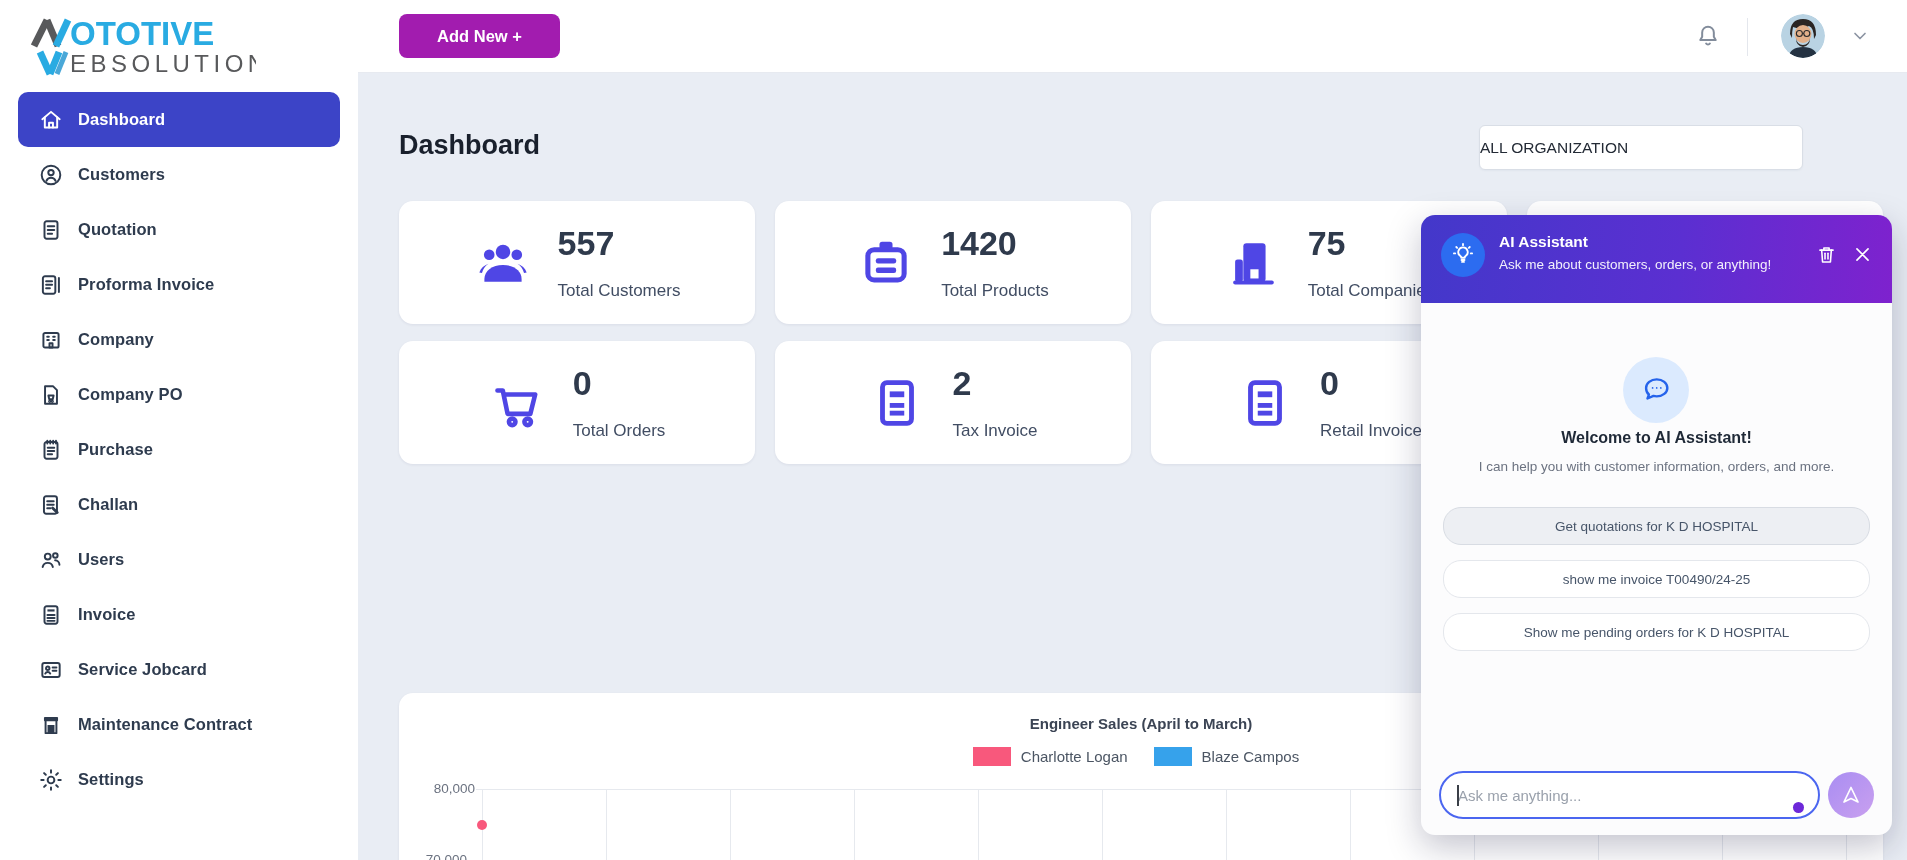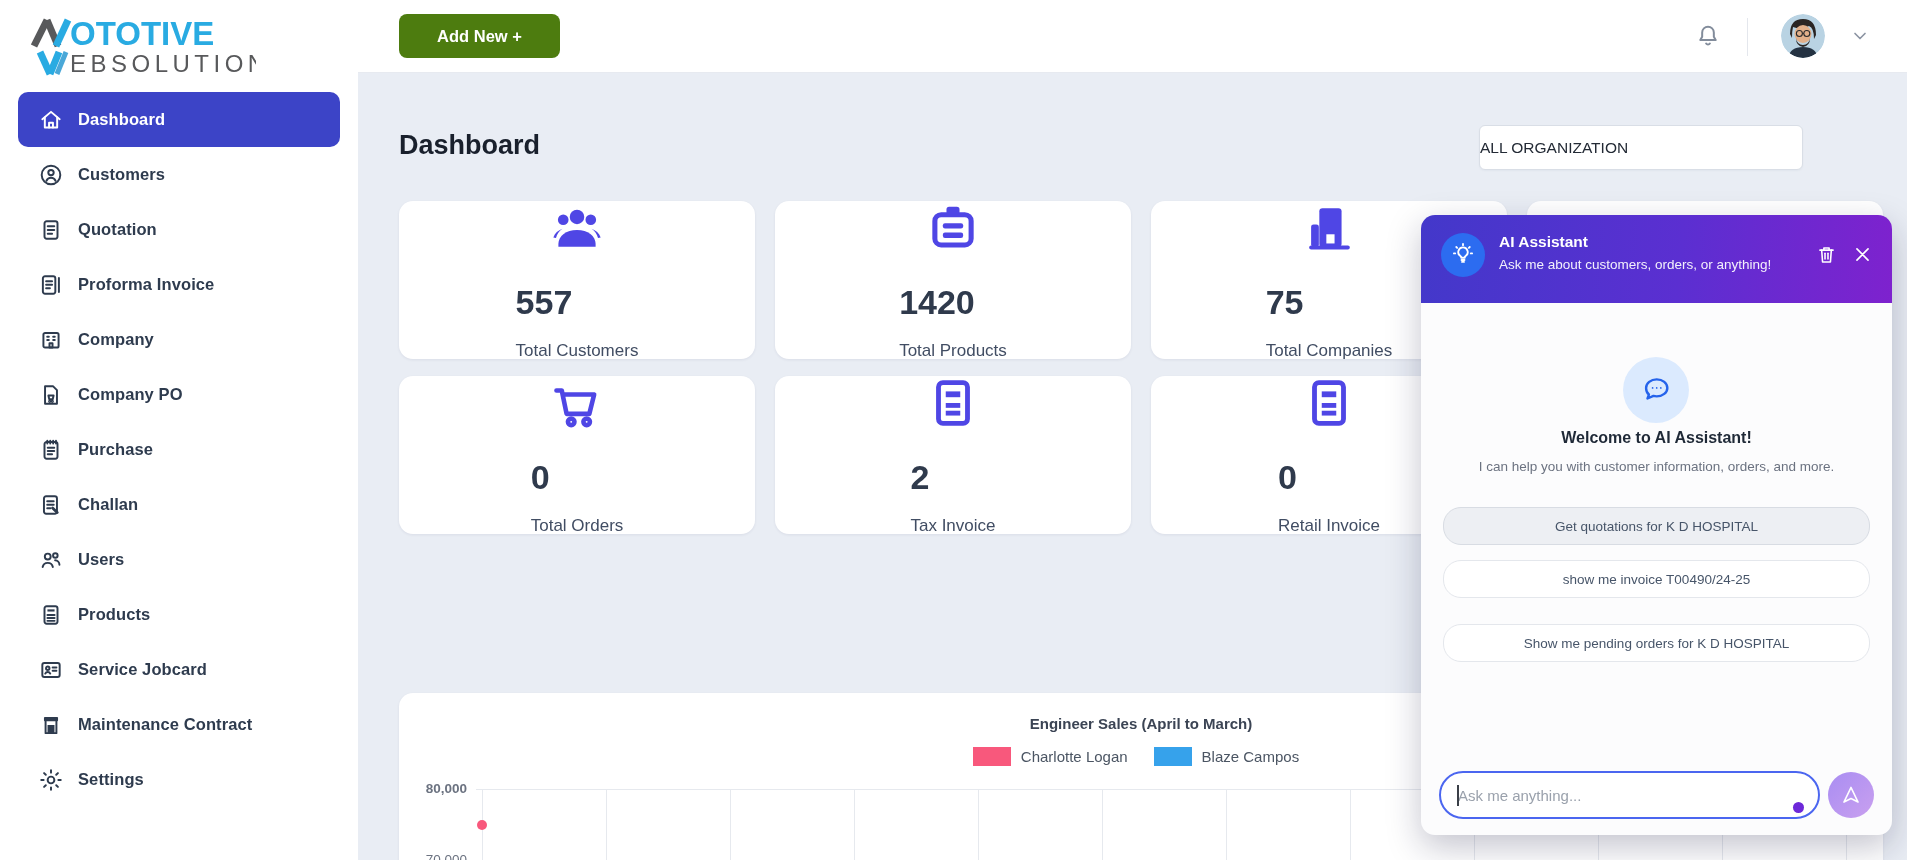--- a/index.html
+++ b/index.html
@@ -11,33 +11,33 @@
   .logo { position:absolute; left:26px; top:12px; width:230px; height:66px; }
   .menu { position:absolute; left:0; top:92px; width:358px; }
   .menu-item { height:55px; display:flex; align-items:center; padding-left:38px; color:#2e3b4e; cursor:pointer; }
   .menu-item .mi-icon { width:26px; height:26px; flex:0 0 26px; display:flex; align-items:center; justify-content:center; }
   .menu-item .mi-label { margin-left:14px; font-size:16.5px; font-weight:700; letter-spacing:.1px; }
   .menu-item.active { background:#3c44c7; color:#fff; margin:0 18px 0 18px; padding-left:20px; width:322px; border-radius:10px; }
   .menu-item svg { display:block; }
 
   
   .topbar { position:absolute; left:358px; top:0; width:1549px; height:73px; background:#fff; border-bottom:1px solid #e7eaf0; z-index:2; }
-  .add-new-btn { position:absolute; left:41px; top:14px; width:161px; height:44px; background:#4d7c0f; color:#fff; border:none; border-radius:8px; font-size:16.5px; font-weight:700; font-family:inherit; cursor:pointer; }
+  .add-new-btn { position:absolute; left:41px; top:14px; width:161px; height:44px; background:#a21caf; color:#fff; border:none; border-radius:8px; font-size:16.5px; font-weight:700; font-family:inherit; cursor:pointer; }
   .bell-btn { position:absolute; left:1332px; top:19px; width:36px; height:36px; background:none; border:none; cursor:pointer; color:#828c9b; }
   .tb-divider { position:absolute; left:1389px; top:18px; width:1px; height:38px; background:#e4e7ed; }
   .avatar-wrap { position:absolute; left:1423px; top:14px; width:44px; height:44px; border-radius:50%; overflow:hidden; cursor:pointer; }
   .chevron-btn { position:absolute; left:1488px; top:25px; width:28px; height:24px; background:none; border:none; color:#8b93a2; cursor:pointer; }
 
   
   .main { position:absolute; left:358px; top:73px; width:1549px; height:787px; background:#e9edf4; overflow:hidden; }
   .page-title { position:absolute; left:41px; top:57px; font-size:27px; font-weight:700; color:#19202c; }
   .org-select { position:absolute; left:1121px; top:52px; width:324px; height:45px; background:#fff; border:1px solid #d9dee6; border-radius:6px; font-size:15.5px; color:#232a35; display:flex; align-items:center; cursor:pointer; box-shadow:0 1px 2px rgba(30,40,70,.04); }
 
   .cards-grid { position:absolute; left:41px; top:128px; display:grid; grid-template-columns:repeat(4,356px); gap:17px 20px; }
-  .stat-card { background:#fff; border-radius:14px; height:158px; box-shadow:0 1px 3px rgba(25,35,65,.07); display:flex; align-items:center; justify-content:center; gap:26px;flex-direction:column; }
+  .stat-card { background:#fff; border-radius:14px; height:123px; box-shadow:0 1px 3px rgba(25,35,65,.07); display:flex; align-items:center; justify-content:center; gap:26px; }
   .stat-icon { width:58px; height:58px; color:#4f46e5; }
   .stat-text .stat-value { font-size:34px; font-weight:700; color:#2f3a4c; line-height:1.15; }
   .stat-text .stat-label { font-size:17px; color:#414d63; margin-top:18px; }
 
   
   .chart-card { position:absolute; left:41px; top:620px; width:1484px; height:400px; background:#fff; border-radius:14px; box-shadow:0 1px 3px rgba(25,35,65,.07); }
   .chart-title { position:absolute; left:0; top:22px; width:100%; text-align:center; font-size:15px; font-weight:700; color:#3b4454; }
   .chart-legend { position:absolute; left:0; top:54px; width:100%; display:flex; justify-content:center; align-items:center; gap:10px;padding-left:6px; }
   .legend-swatch { width:38px; height:19px; display:inline-block; }
   .legend-label { font-size:15px; color:#4b5563; margin-right:16px; }
@@ -191,21 +191,21 @@
       <div class="menu-item">
         <span class="mi-icon">
           <svg width="26" height="26" viewBox="0 0 24 24" fill="none" stroke="currentColor" stroke-width="1.8" stroke-linecap="round" stroke-linejoin="round">
             <rect x="6" y="4" width="12" height="16" rx="2"></rect>
             <rect x="8.7" y="6.8" width="6.6" height="2" fill="currentColor" stroke="none"></rect>
             <line x1="8.7" y1="12" x2="15.3" y2="12"></line>
             <line x1="8.7" y1="14.8" x2="15.3" y2="14.8"></line>
             <line x1="8.7" y1="17.4" x2="15.3" y2="17.4"></line>
           </svg>
         </span>
-                 <span class="mi-label">Products</span>
+                 <span class="mi-label">Invoice</span>
       </div>
       <div class="menu-item">
         <span class="mi-icon">
           <svg width="26" height="26" viewBox="0 0 24 24" fill="none" stroke="currentColor" stroke-width="1.8" stroke-linecap="round" stroke-linejoin="round">
             <rect x="4" y="5.6" width="16" height="12.8" rx="1.8"></rect>
             <circle cx="9" cy="10.4" r="1.6"></circle>
             <path d="M6.7 15.3a2.5 2.5 0 0 1 4.6 0"></path>
             <line x1="13.5" y1="9.7" x2="17" y2="9.7"></line>
             <line x1="13.5" y1="12.7" x2="17" y2="12.7"></line>
           </svg>
@@ -376,21 +376,21 @@
         <div class="grid-v" style="left: 455px; top: 96px; height: 304px;"></div>
         <div class="grid-v" style="left: 579px; top: 96px; height: 304px;"></div>
         <div class="grid-v" style="left: 703px; top: 96px; height: 304px;"></div>
         <div class="grid-v" style="left: 827px; top: 96px; height: 304px;"></div>
         <div class="grid-v" style="left: 951px; top: 96px; height: 304px;"></div>
         <div class="grid-v" style="left: 1075px; top: 96px; height: 304px;"></div>
         <div class="grid-v" style="left: 1199px; top: 96px; height: 304px;"></div>
         <div class="grid-v" style="left: 1323px; top: 96px; height: 304px;"></div>
         <div class="grid-v" style="left: 1447px; top: 96px; height: 304px;"></div>
         <div class="grid-h" style="left: 77px; top: 96px; width: 1370px;"></div>
-        <div class="y-tick" style="left: 6px; top: 88px; font-weight: bold;">80,000</div>
+        <div class="y-tick" style="left: 14px; top: 88px;">80,000</div>
         <div class="y-tick" style="left: 6px; top: 159px;">70,000</div>
         <div class="chart-dot" style="left: 78px; top: 126.5px; background: rgb(248, 88, 124);"></div>
       </div>
   </section>
 </main>
 
 <aside class="ai-panel">
   <div class="ai-header">
     <div class="ai-bulb">
       <svg width="26" height="26" viewBox="0 0 24 24" fill="none" stroke="currentColor" stroke-width="1.7" stroke-linecap="round" stroke-linejoin="round">
@@ -428,21 +428,21 @@
       <circle cx="9.6" cy="10.5" r="0.6" fill="currentColor" stroke="none"></circle>
       <circle cx="12.5" cy="10.5" r="0.6" fill="currentColor" stroke="none"></circle>
       <circle cx="15.4" cy="10.5" r="0.6" fill="currentColor" stroke="none"></circle>
     </svg>
   </div>
   <div class="ai-welcome-title">Welcome to AI Assistant!</div>
   <div class="ai-welcome-sub">I can help you with customer information, orders, and more.</div>
   <div id="aiChips">
       <button class="ai-chip first" style="top: 292px;">Get quotations for K D HOSPITAL</button>
       <button class="ai-chip" style="top: 345px;">show me invoice T00490/24-25</button>
-      <button class="ai-chip" style="top: 398px; margin-top: 11px;">Show me pending orders for K D HOSPITAL</button>
+      <button class="ai-chip" style="top: 398px;">Show me pending orders for K D HOSPITAL</button>
     </div>
 
   <input class="ai-input" type="text" placeholder="Ask me anything..." style="">
   <div class="ai-caret"></div>
   <div class="ai-dot"></div>
   <button class="ai-send">
     <svg width="24" height="24" viewBox="0 0 24 24" fill="none" stroke="currentColor" stroke-width="1.7" stroke-linejoin="round">
         <path d="M12 4.5L19 19l-7-3.4L5 19z"></path>
       </svg>
   </button>

